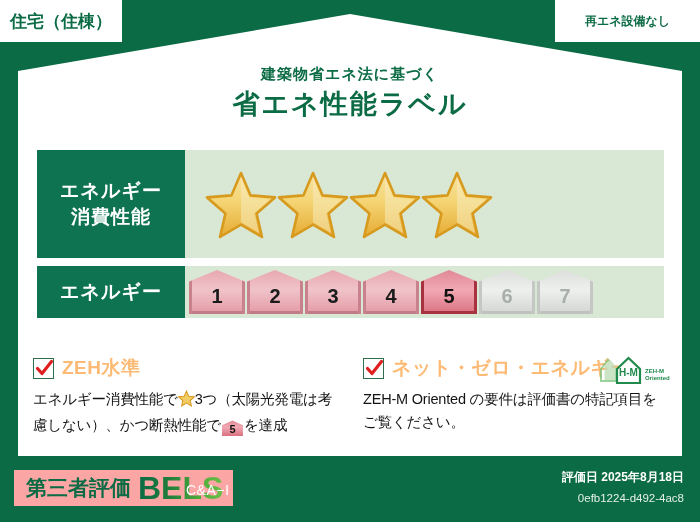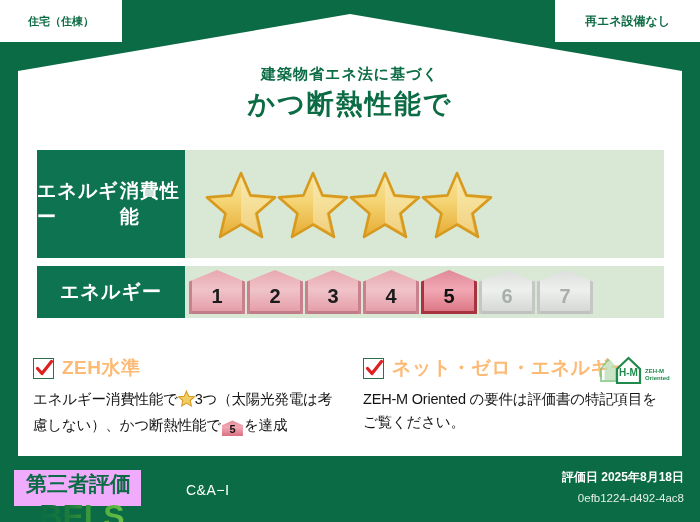--- a/index.html
+++ b/index.html
@@ -25,21 +25,21 @@
   }
   
   .corner-tag {
     position: absolute;
     background: #ffffff;
     color: #0b6b44;
     font-weight: bold;
     display: flex; align-items: center; justify-content: center;
     letter-spacing: 0px;
   }
-  #tag-left  { left: 0px;  top: 0px; width: 122px; height: 42px; font-size: 11px; }
+  #tag-left  { left: 0px;  top: 0px; width: 122px; height: 42px; font-size: 17px; }
   #tag-right { right: 0px; top: 0px; width: 145px; height: 42px; font-size: 12px; }
 
   
   #title-sub {
     position: absolute; left: 0; right: 0; top: 65px;
     text-align: center; color: #0b6b44;
     font-size: 15px; font-weight: bold; letter-spacing: 1px;
   }
   #title-main {
     position: absolute; left: 0; right: 0; top: 86px;
@@ -48,21 +48,21 @@
   }
 
   
   .row { position: absolute; display: flex; align-items: stretch; }
   #row-energy   { left: 37px; top: 150px; width: 627px; height: 108px; }
   #row-insul    { left: 37px; top: 266px; width: 627px; height: 52px; }
 
   .row-label {
     width: 148px; flex: 0 0 148px;
     background: #0e7350; color: #ffffff;
-    display: flex; 
+    display: flex; flex-direction: column;
     align-items: center; justify-content: center;
     font-weight: bold; font-size: 19px; line-height: 1.35;
     letter-spacing: 1px;
   }
   .row-body {
     flex: 1 1 auto; background: #d8e8d4;
     display: flex; align-items: center;
   }
   #stars-wrap { padding-left: 20px; gap: 0px; }
   #chev-wrap  { padding-left: 4px;  gap: 0px; }
@@ -139,22 +139,22 @@
 
   
   #zehm-logo { position: absolute; left: 232px; top: -2px; width: 92px; height: 34px; }
 
   
   #bottom-bar {
     position: absolute; left: 0; bottom: 0; width: 700px; height: 62px;
   }
   #bels-box {
     position: absolute; left: 14px; top: 10px;
-    height: 36px; background: #f0abfc;
-    display: flex; align-items: center; padding: 0 10px 0 12px; flex-direction: column;
+    height: 36px; background: #fca5a5;
+    display: flex; align-items: center; padding: 0 10px 0 12px;
   }
   #bels-label {
     color: #0b6b44; font-weight: bold; font-size: 21px; letter-spacing: 0px;
   }
   #bels-word {
     font-size: 32px; font-weight: bold; margin-left: 7px;
     background: linear-gradient(to right, #0b6b44 0%, #1d7c3c 35%, #4fae3a 75%, #6cc04a 100%);
     -webkit-background-clip: text; background-clip: text;
     color: transparent;
   }
@@ -180,21 +180,21 @@
   <div id="house"></div>
 
   <div class="corner-tag" id="tag-left">
     <span>住宅（住棟）</span>
   </div>
   <div class="corner-tag" id="tag-right">
     <span>再エネ設備なし</span>
   </div>
 
   <div id="title-sub">建築物省エネ法に基づく</div>
-  <div id="title-main">かつ断熱性能で</div>
+  <div id="title-main">省エネ性能ラベル</div>
 
   <div class="row" id="row-energy">
     <div class="row-label">
       <span>エネルギー</span>
       <span>消費性能</span>
     </div>
     <div class="row-body" id="stars-wrap">
         <div class="star">
 <svg viewBox="0 0 72 70">
   <defs>

